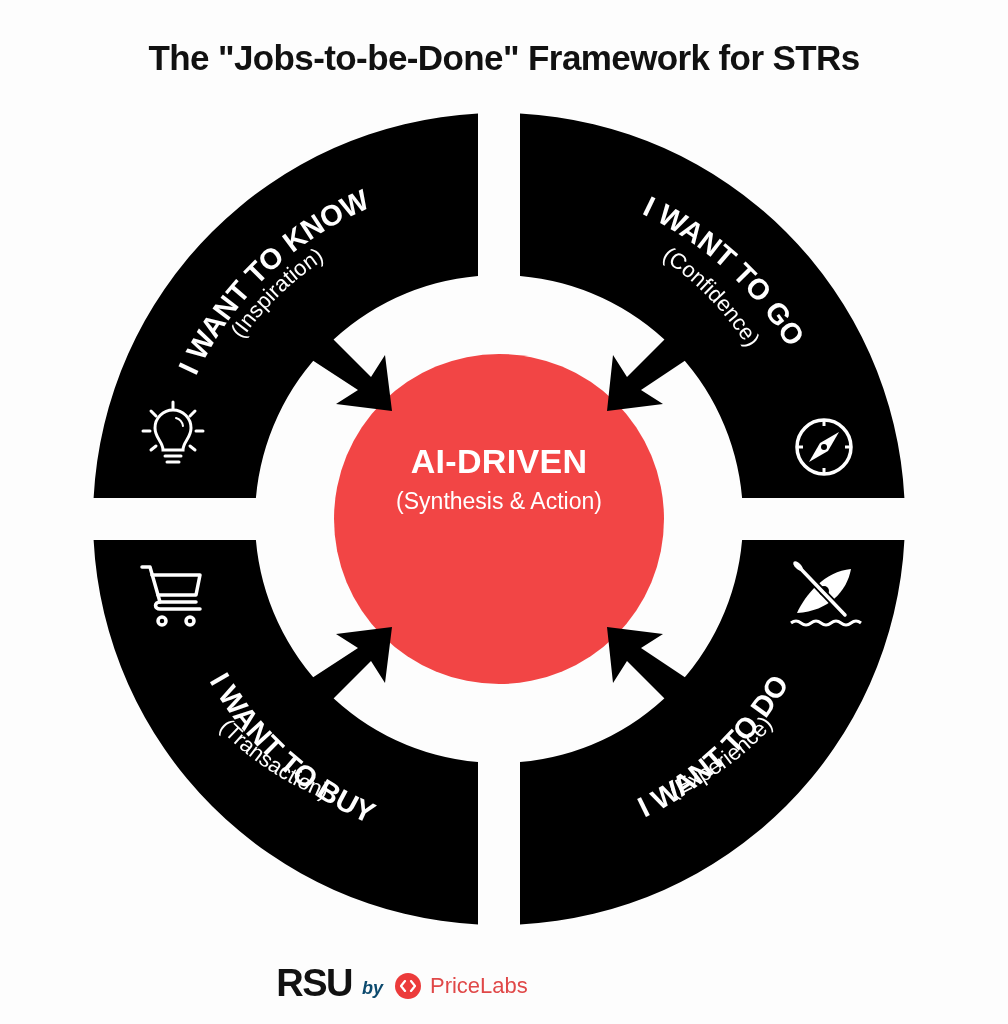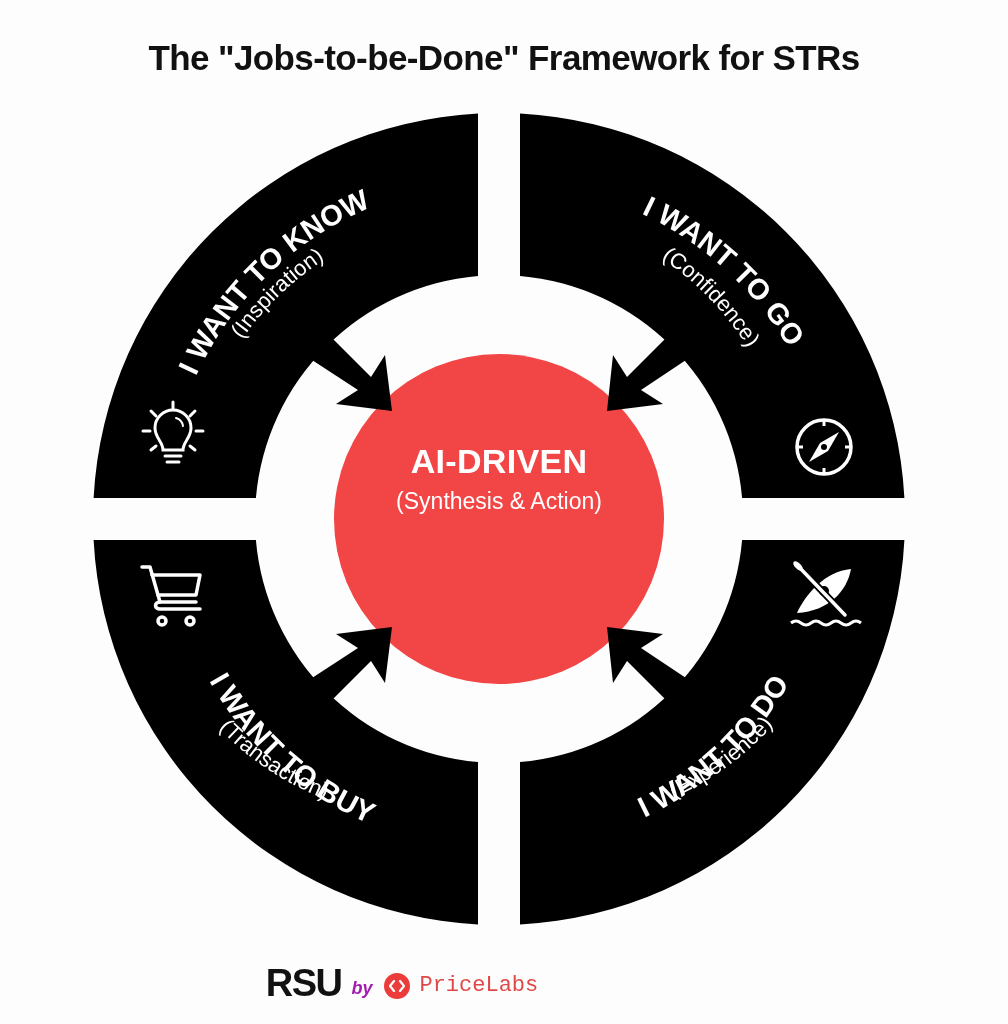--- a/index.html
+++ b/index.html
@@ -1,23 +1,23 @@
 <!DOCTYPE html>
 <html><head>
 <meta charset="utf-8">
 <style>
   html, body { margin: 0; padding: 0; background: #fdfdfd; }
   body { width: 1008px; height: 1024px; position: relative; overflow: hidden; font-family: "Liberation Sans", sans-serif; }
   .title { position: absolute; top: 38px; left: 0; width: 1008px; text-align: center; font-size: 35px; font-weight: 700; color: #111; letter-spacing: -0.6px; font-family: "Liberation Sans", sans-serif; }
   svg.diagram { position: absolute; left: 0; top: 0; }
   .footer { position: absolute; top: 962px; left: 0; width: 804px; display: flex; justify-content: center; align-items: center; gap: 6px; }
   .rsu { font-size: 38px; font-weight: 700; color: #111; letter-spacing: -1.5px; font-family: "Liberation Sans", sans-serif; }
-  .by { font-size: 18px; font-weight: 700; font-style: italic; color: #a21caf; margin: 10px 6px 0 4px; font-family: "Liberation Sans", sans-serif; }
+  .by { font-size: 18px; font-weight: 700; font-style: italic; color: #0c4a6e; margin: 10px 6px 0 4px; font-family: "Liberation Sans", sans-serif; }
   .pl-logo { width: 26px; height: 26px; border-radius: 50%; background: #ec3b3b; display: flex; align-items: center; justify-content: center; margin-top: 4px; }
-  .pl-text { font-size: 22px; color: #e04848; font-family: Liberation Mono, monospace; margin-top: 4px; margin-left: 3px; }
+  .pl-text { font-size: 22px; color: #e04848; font-family: Liberation Sans, sans-serif; margin-top: 4px; margin-left: 3px; }
   .center-text { position: absolute; left: 334px; top: 440px; width: 330px; text-align: center; color: #fff; font-family: "Liberation Sans", sans-serif; }
   .center-main { font-size: 34px; font-weight: 700; line-height: 42px; letter-spacing: 0.3px; }
   .center-sub { font-size: 23px; line-height: 34px; margin-top: 2px; text-align: center; }
   .seg-main { font-family: "Liberation Sans", sans-serif; font-weight: 700; font-size: 29px; fill: #fff; }
   .seg-sub { font-family: "Liberation Sans", sans-serif; font-size: 22px; fill: #fff; }
 </style>
 </head>
 <body>
 
 <div class="title">The "Jobs-to-be-Done" Framework for STRs</div>

